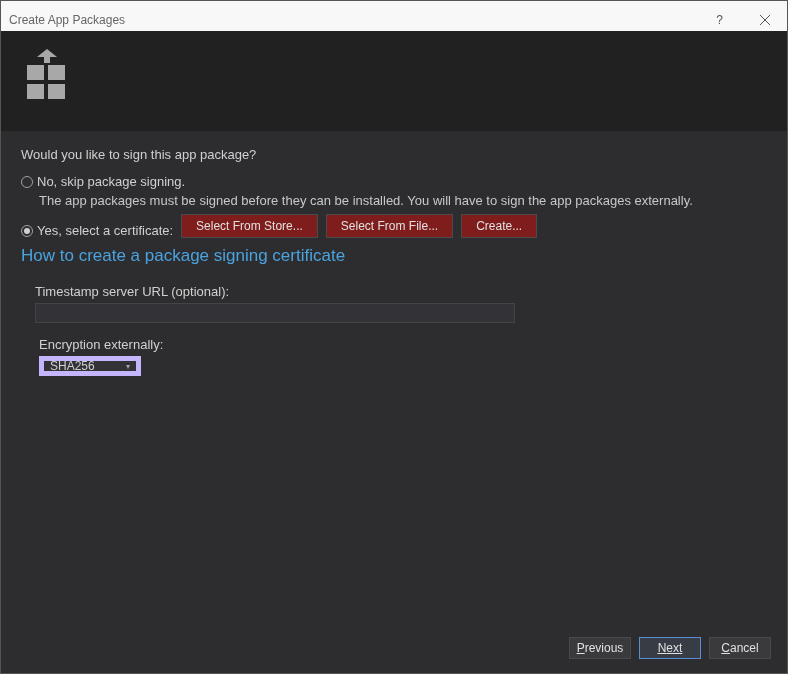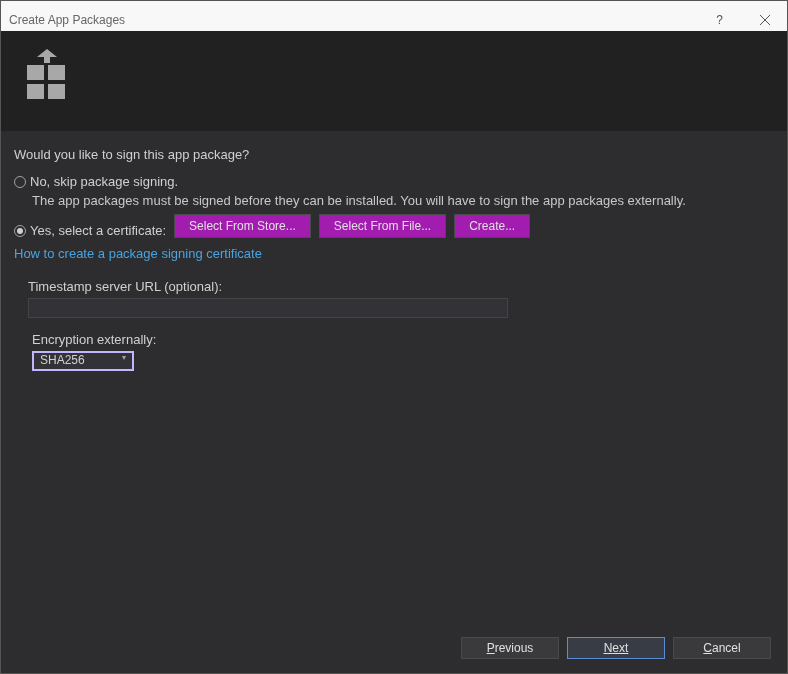--- a/index.html
+++ b/index.html
@@ -61,21 +61,21 @@
       height: 52px;
     }
     .header-title {
       color: #f0f0f0;
       font-size: 20px;
       font-weight: 600;
     }
     .content {
       flex: 1;
       background: #2d2d30;
-      padding: 16px 13px;
+      padding: 16px 20px;
       color: #d0d0d0;
       font-size: 13px;
       overflow: auto;
     }
     .prompt {
       margin-bottom: 12px;
     }
     .radio-row {
       display: flex;
       align-items: center;
@@ -108,32 +108,32 @@
     .cert-row {
       display: flex;
       align-items: flex-end;
       gap: 8px;
       margin-bottom: 8px;
     }
     .cert-row .radio-row {
       margin-bottom: 0;
     }
     .btn {
-      background: #a21caf;
+      background: #7f1d1d;
       border: 1px solid #4a4a4c;
       color: #e0e0e0;
       font-size: 12px;
       padding: 4px 14px;
       cursor: pointer;
       min-width: 60px;
       text-align: center;
     }
     .link {
       color: #4aa3df;
-      font-size: 13px;
+      font-size: 17px;
       cursor: pointer;
       margin-bottom: 18px;
       display: inline-block;
     }
     .field-group {
       margin-left: 14px;
       margin-bottom: 14px;
     }
     .field-label {
       margin-bottom: 4px;
@@ -145,23 +145,24 @@
       background: #333337;
       border: 1px solid #444448;
       color: #d0d0d0;
       padding: 0 4px;
       font-size: 12px;
     }
     .dropdown {
       width: 102px;
       height: 20px;
       background: #333337;
-      border: 2px solid #c4b5fd;
-      color: #d0d0d0;
-      display: flex;
+      border: 5px solid #c4b5fd;
+      color: #d0d0d0;
+      display: flex;
+      align-items: center;
       justify-content: space-between;
       padding: 0 6px;
       font-size: 12px;
       cursor: pointer;
     }
     .dropdown-arrow {
       font-size: 8px;
       color: #a0a0a0;
     }
     .footer {
@@ -171,21 +172,21 @@
       justify-content: flex-end;
       gap: 8px;
       flex-shrink: 0;
     }
     .footer-btn {
       background: #3a3a3c;
       border: 1px solid #4a4a4c;
       color: #e0e0e0;
       font-size: 12px;
       padding: 3px 0;
-      width: 98px;
+      width: 62px;
       cursor: pointer;
       text-align: center;
     }
     .footer-btn.default {
       border: 1px solid #5a8dd6;
       background: #383c44;
       text-decoration: underline;
     }
     .underline-first {
       text-decoration: underline;

